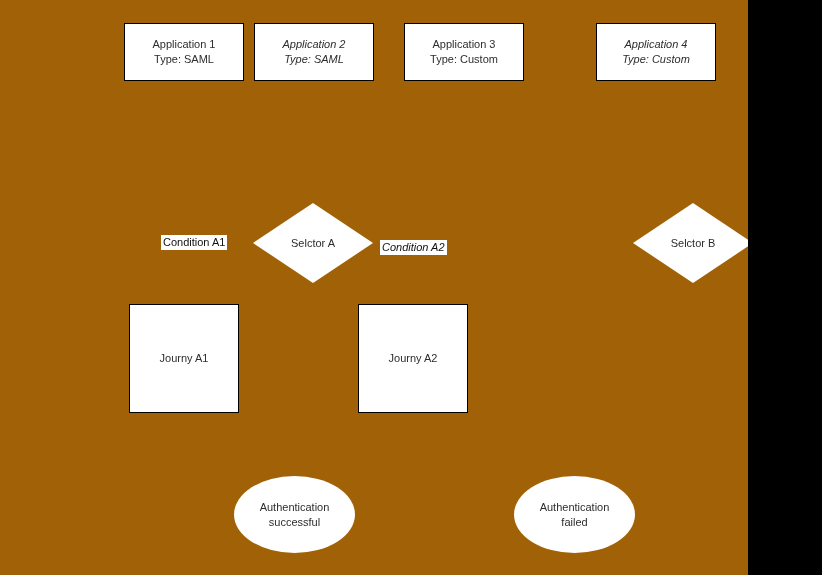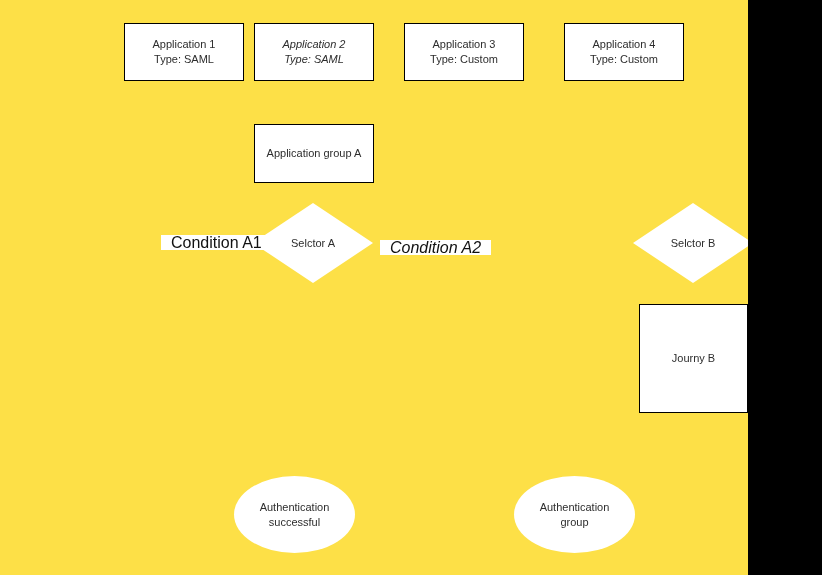--- a/index.html
+++ b/index.html
@@ -4,21 +4,21 @@
 <style>
   html, body {
     margin: 0;
     padding: 0;
     background: #000000;
   }
   .stage {
     position: relative;
     width: 748px;
     height: 575px;
-    background: #fde047;
+    background: #a16207;
     overflow: hidden;
     font-family: "Liberation Sans", sans-serif;
   }
   .node {
     position: absolute;
     background: #ffffff;
     color: #2d2d2d;
     font-size: 11px;
     line-height: 15px;
     display: flex;
@@ -32,32 +32,32 @@
   .diamond {
     clip-path: polygon(50% 0%, 100% 50%, 50% 100%, 0% 50%);
   }
   .ellipse {
     border-radius: 50%;
   }
   .edge-label {
     position: absolute;
     background: #ffffff;
     color: #111111;
-    font-size: 16px;
+    font-size: 11px;
     line-height: 13px;
-    padding: 1px 10px;
+    padding: 1px 2px;
     white-space: nowrap;
   }
 
   
   .app-box { top: 23px; width: 120px; height: 58px; }
   #app1 { left: 124px; }
   #app2 { left: 254px; font-style: italic; }
   #app3 { left: 404px; }
-  #app4 { left: 564px; }
+  #app4 { left: 596px; font-style: italic; }
   #app5 { left: 694px; }
 
   .group-box { top: 124px; width: 120px; height: 59px; }
   #groupA { left: 254px; }
   #groupB { left: 634px; }
 
   .selector { top: 203px; width: 120px; height: 80px; }
   #selectorA { left: 253px; }
   #selectorB { left: 633px; }
 
@@ -88,40 +88,40 @@
   </div>
   <div class="node rect app-box" id="app3">
     <span>Application 3</span>
     <span>Type: Custom</span>
   </div>
   <div class="node rect app-box" id="app4">
     <span>Application 4</span>
     <span>Type: Custom</span>
   </div>
 
-  <div class="node rect group-box" id="groupA">
-    <span>Application group A</span>
-  </div>
 
   <div class="node diamond selector" id="selectorB">
     <span>Selctor B</span>
   </div>
   <div class="node diamond selector" id="selectorA">
     <span>Selctor A</span>
   </div>
 
   <div class="edge-label" id="condA1">Condition A1</div>
   <div class="edge-label" id="condA2">Condition A2</div>
 
-  <div class="node rect journey-box" id="journyB">
-    <span>Journy B</span>
+  <div class="node rect journey-box" id="journyA1">
+    <span>Journy A1</span>
+  </div>
+  <div class="node rect journey-box" id="journyA2">
+    <span>Journy A2</span>
   </div>
 
   <div class="node ellipse outcome" id="outcomeSuccess">
     <span>Authentication</span>
     <span>successful</span>
   </div>
   <div class="node ellipse outcome" id="outcomeFailed">
     <span>Authentication</span>
-    <span>group</span>
+    <span>failed</span>
   </div>
 
 </div>
 
 </body></html>

